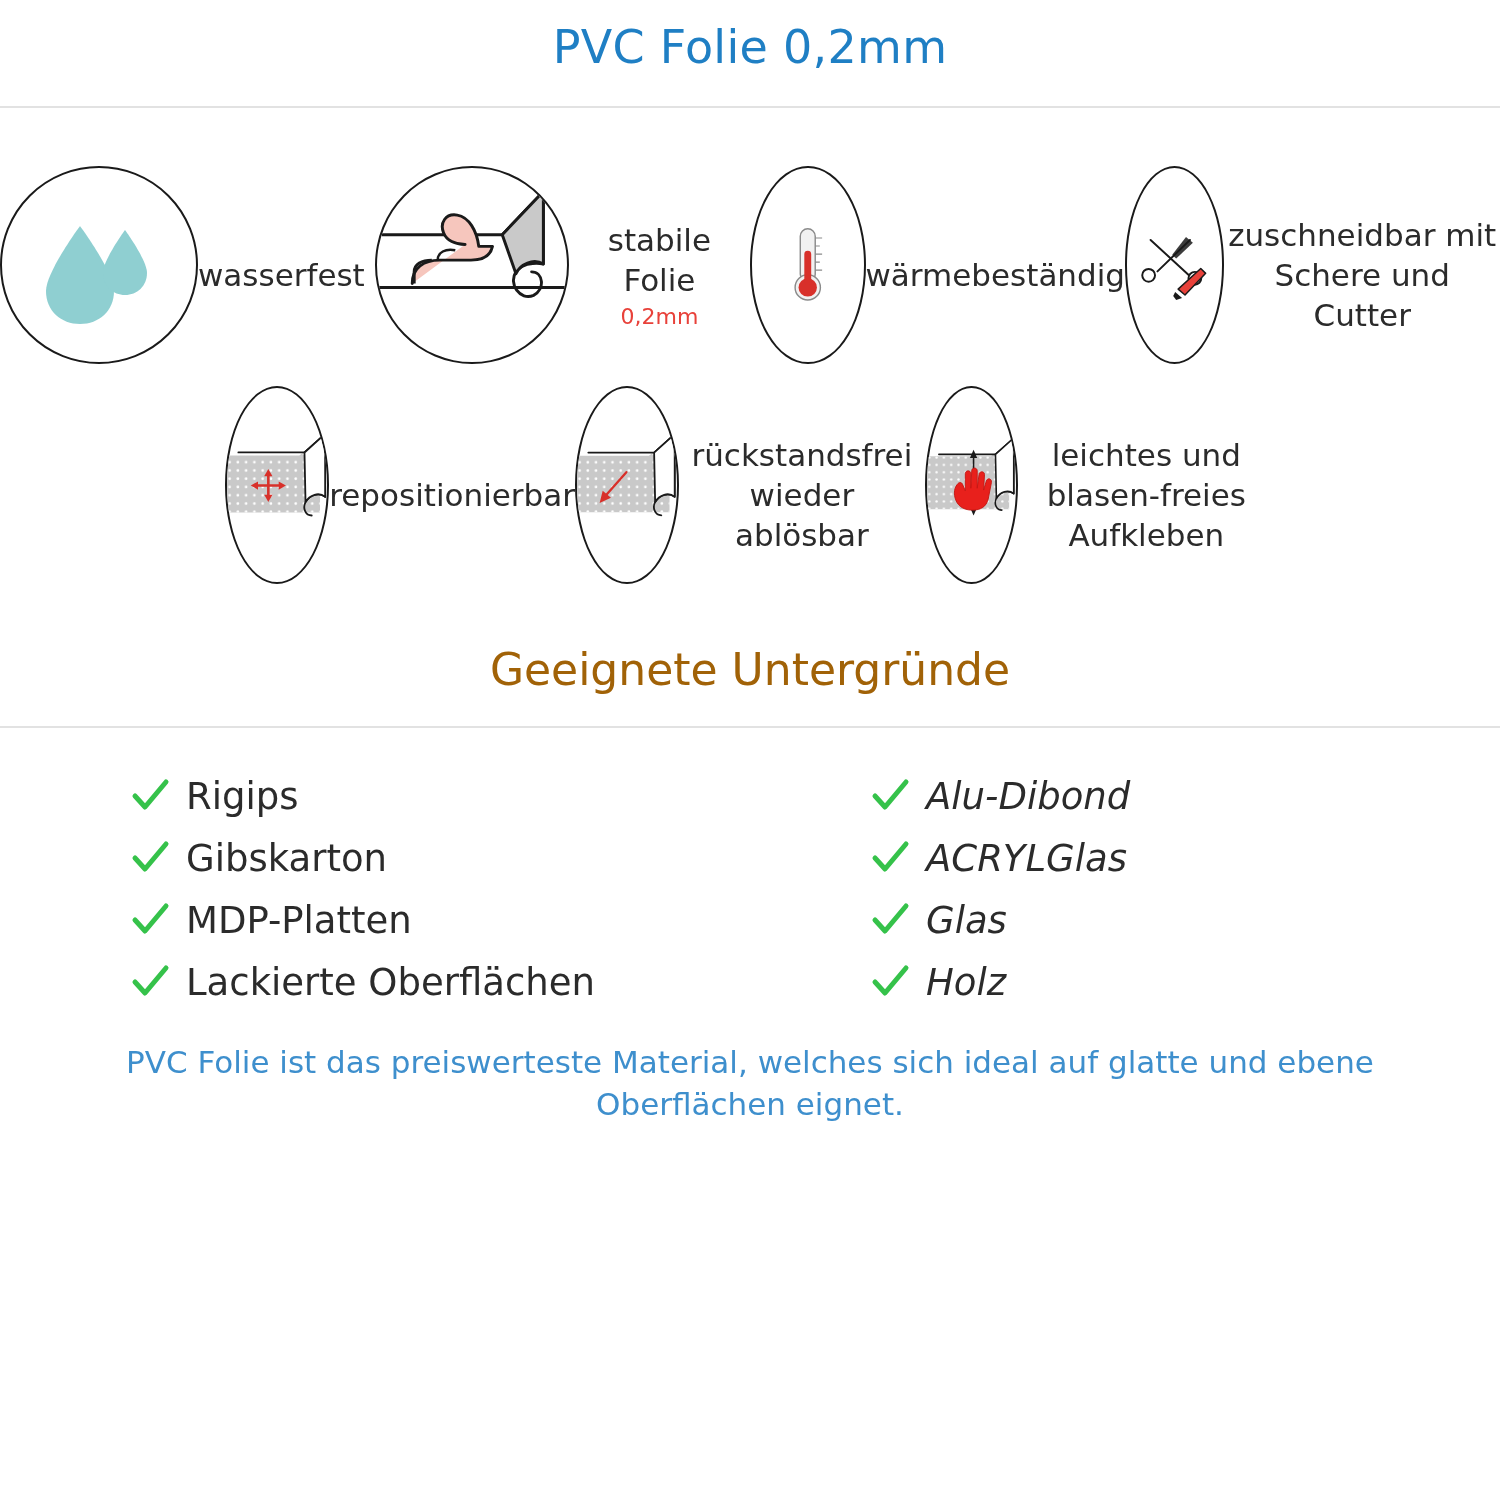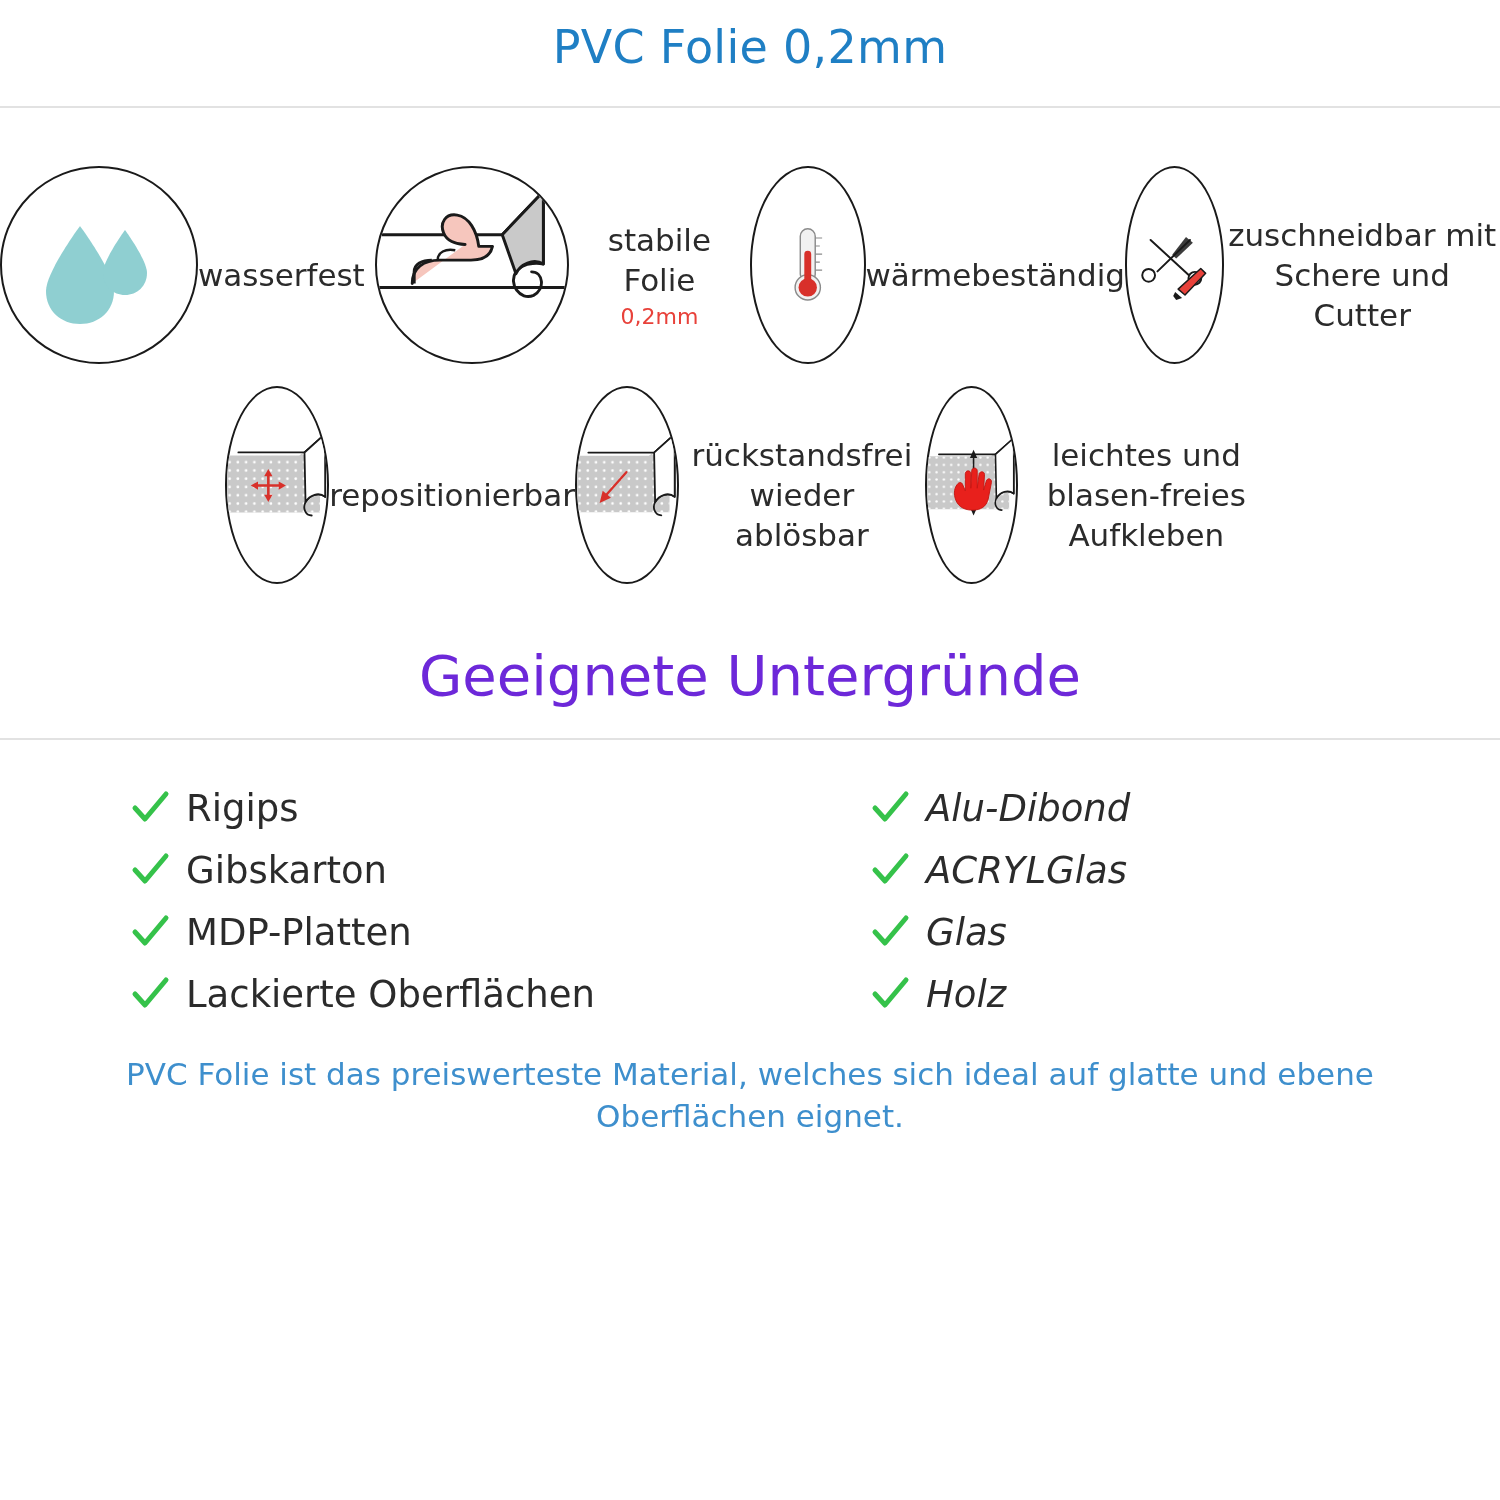--- a/index.html
+++ b/index.html
@@ -86,22 +86,22 @@
   .caption .sub {
     display: block;
     color: #e8413a;
     font-size: 22px;
     margin-top: 2px;
   }
 
   
   .subtitle {
     text-align: center;
-    color: #6d28d9;
-    font-size: 56px;
+    color: #a16207;
+    font-size: 44px;
     margin-top: 64px;
     line-height: 1;
   }
   .rule2 {
     height: 2px;
     background: #e2e2e2;
     margin-top: 34px;
     width: 100%;
   }
 

